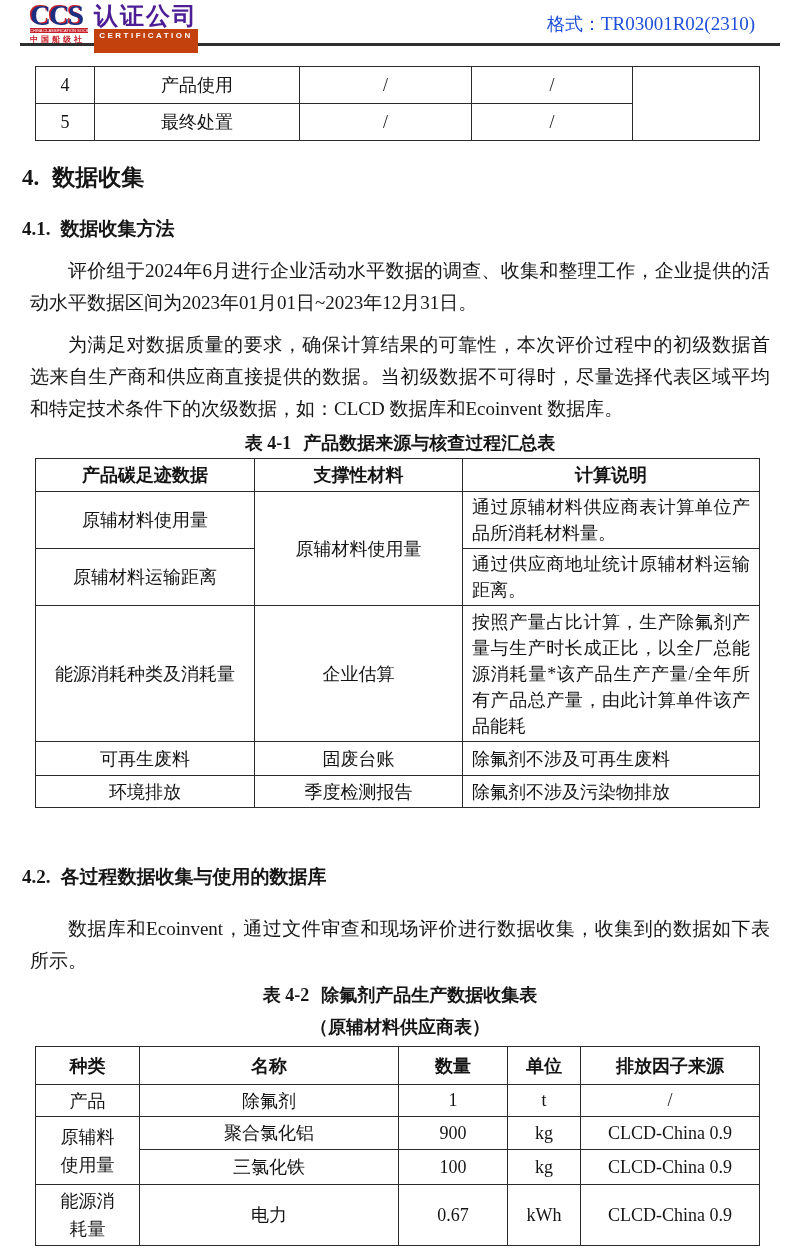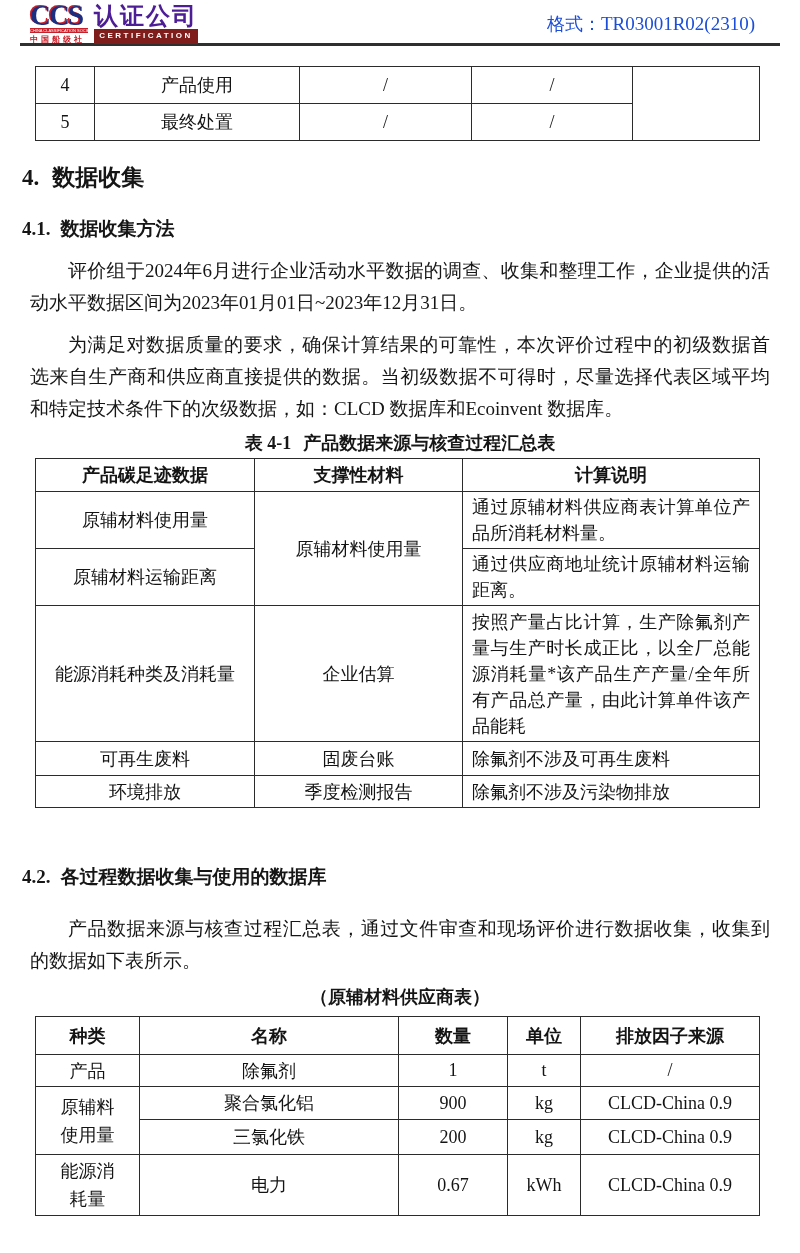--- a/index.html
+++ b/index.html
@@ -17,22 +17,22 @@
   .ccs-text{
     font-family:"Liberation Serif",serif;font-weight:bold;font-size:29px;line-height:24px;
     color:#1b2e80;letter-spacing:-2px;text-shadow:-1.5px -1.5px 0 #c8202a;
   }
   .red-bar{background:#c8202a;color:#fff;font-family:"Liberation Sans",sans-serif;
     font-size:4px;line-height:5px;height:5px;text-align:center;white-space:nowrap;overflow:hidden;margin-top:1px;}
   .society-cn{color:#c8202a;font-size:8px;font-weight:bold;letter-spacing:3px;white-space:nowrap;margin-top:1px;
     font-family:"DejaVu Sans","Liberation Sans",sans-serif;}
   .company-cn{color:#4c1d95;font-weight:bold;font-size:24px;line-height:25px;letter-spacing:2px;
     font-family:Liberation Sans, sans-serif;}
-  .cert-bar{background:#7f1d1d;color:#fff;font-family:"Liberation Sans",sans-serif;
-    font-weight:bold;font-size:8px;letter-spacing:2.5px;text-align:center;padding:2px 3px 4px;margin-top:1px;}
+  .cert-bar{background:#c2410c;color:#fff;font-family:"Liberation Sans",sans-serif;
+    font-weight:bold;font-size:8px;letter-spacing:2.5px;text-align:center;padding:2px 3px 13px;margin-top:1px;}
   .format{position:absolute;right:25px;top:12px;font-size:19px;color:#1d4ed8;}
   .format .flabel{font-family:"DejaVu Sans","Liberation Sans",sans-serif;font-size:18px;}
   .format .fvalue{font-family:"Liberation Serif",serif;}
 
   
   table{border-collapse:collapse;table-layout:fixed;margin-left:5px;width:724px;}
   table,td,th{border:1.6px solid #2b2b2b;}
   td,th{padding:2px 8px;font-size:18px;color:#141414;overflow:hidden;}
   th{font-family:"DejaVu Sans","Liberation Sans",sans-serif;font-weight:bold;text-align:center;}
   .c{text-align:center;vertical-align:middle;}
@@ -173,22 +173,25 @@
       <td class="c">季度检测报告</td>
       <td class="calc">除氟剂不涉及污染物排放</td>
     </tr>
   </tbody>
     </table>
 
   <div class="h2 s42">
     <span class="hnum">4.2.</span><span class="htxt">各过程数据收集与使用的数据库</span>
   </div>
 
-  <p class="para p3">产品数据来源与核查过程汇总表，通过文件审查和现场评价进行数据收集，收集到的数据如下表所示。</p>
-
+  <p class="para p3">数据库和Ecoinvent，通过文件审查和现场评价进行数据收集，收集到的数据如下表所示。</p>
+
+  <div class="caption">
+    <span class="cap-label">表 4-2</span><span class="cap-title">除氟剂产品生产数据收集表</span>
+  </div>
   <div class="subcaption">（原辅材料供应商表）</div>
 
   <table class="t42">
     <colgroup>
         <col style="width:104px">
         <col style="width:259px">
         <col style="width:109px">
         <col style="width:73px">
         <col style="width:179px">
       </colgroup>
@@ -209,21 +212,21 @@
     </tr>
     <tr class="r2">
       <td class="c wrapcell" rowspan="2">原辅料使用量</td>
       <td class="c">聚合氯化铝</td>
       <td class="c">900</td>
       <td class="c">kg</td>
       <td class="c">CLCD-China 0.9</td>
     </tr>
     <tr class="r3">
       <td class="c">三氯化铁</td>
-      <td class="c">200</td>
+      <td class="c">100</td>
       <td class="c">kg</td>
       <td class="c">CLCD-China 0.9</td>
     </tr>
     <tr class="r4">
       <td class="c wrapcell">能源消耗量</td>
       <td class="c">电力</td>
       <td class="c">0.67</td>
       <td class="c">kWh</td>
       <td class="c">CLCD-China 0.9</td>
     </tr>

